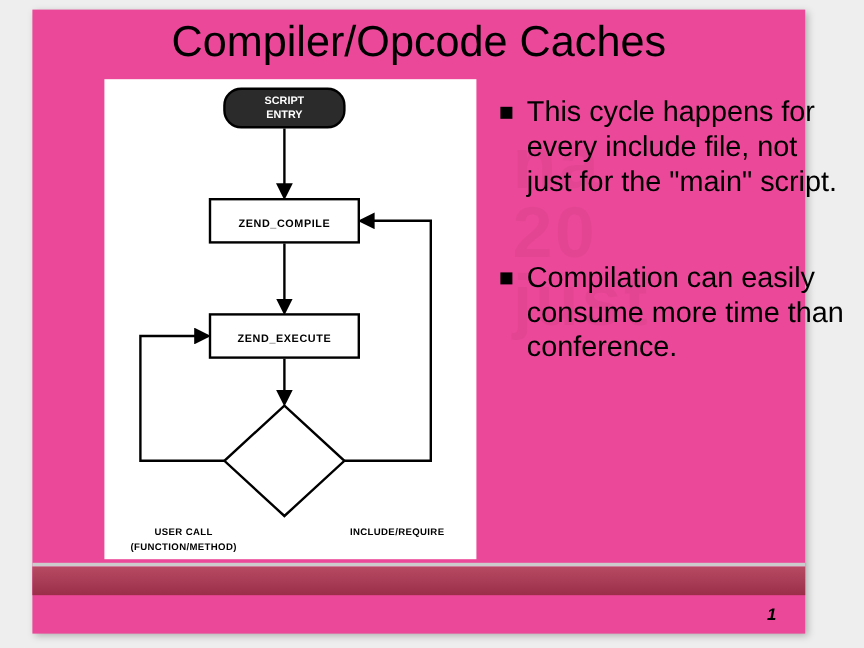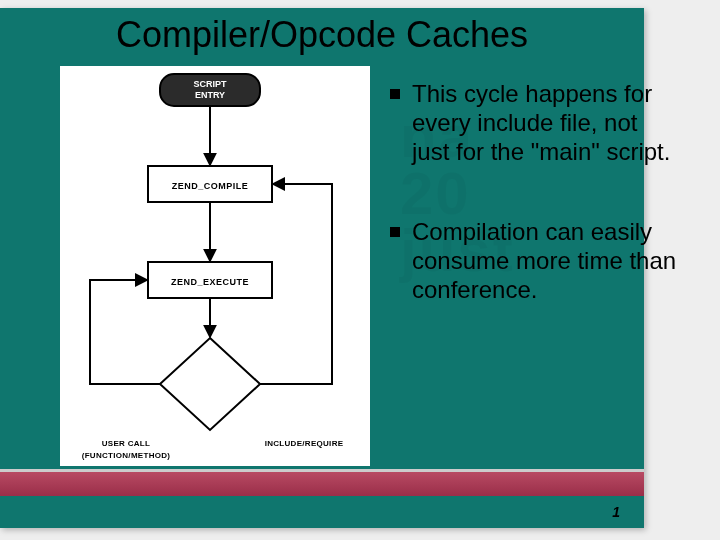--- a/index.html
+++ b/index.html
@@ -4,23 +4,23 @@
 <style>
   * { margin: 0; padding: 0; box-sizing: border-box; }
   html, body { width: 720px; height: 540px; overflow: hidden; }
   body {
     font-family: Arial, Helvetica, sans-serif;
     background: #eeeeee;
     position: relative;
   }
   .slide {
     position: absolute;
-    left: 0; top: 8px;
+    left: 27px; top: 8px;
     width: 644px; height: 520px;
-    background: #0f766e;
+    background: #ec4899;
     box-shadow: 2px 2px 6px rgba(0,0,0,0.25);
   }
   .title {
     position: absolute;
     top: 6px; left: 0; width: 100%;
     text-align: center;
     font-size: 36px;
     font-weight: 400;
     color: #000;
   }

